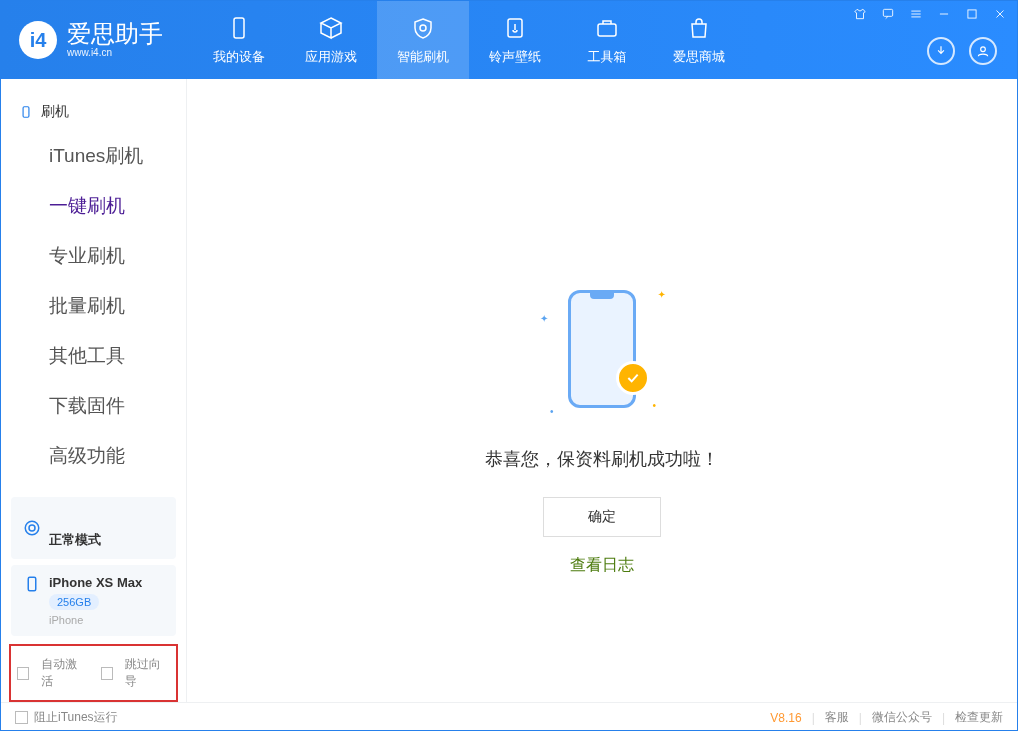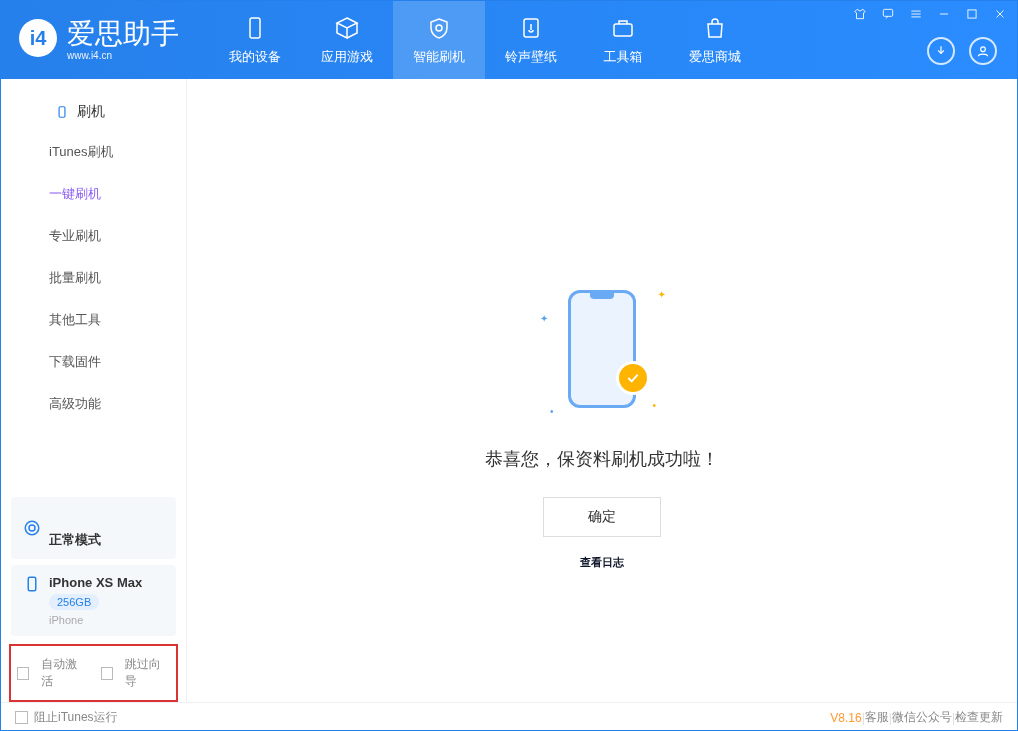--- a/index.html
+++ b/index.html
@@ -2,44 +2,44 @@
 <html><head>
 <meta charset="utf-8">
 <style>
 * { margin: 0; padding: 0; box-sizing: border-box; font-family: "Microsoft YaHei", Arial, sans-serif; }
 body { background: #fff; width: 1018px; height: 731px; overflow: hidden; border: 1px solid #2680eb; }
 
 
 .header { height: 78px; background: linear-gradient(to right, #2680eb, #2a8cff); display: flex; align-items: center; color: #fff; position: relative; }
 .logo-block { display: flex; align-items: flex-start; padding: 0 18px; }
 .logo-circle { width: 38px; height: 38px; background: #fff; border-radius: 50%; display: flex; align-items: center; justify-content: center; color: #2680eb; font-weight: bold; font-size: 20px; margin-right: 10px; }
-.logo-text { font-size: 28px; font-weight: 500; line-height: 1.1; }
+.logo-text { font-size: 24px; font-weight: 500; line-height: 1.1; }
 .logo-sub { font-size: 10px; opacity: .9; }
 
 .tabs { display: flex; height: 100%; margin-left: 12px; }
 .tab { width: 92px; display: flex; flex-direction: column; align-items: center; justify-content: center; cursor: pointer; font-size: 13px; gap: 6px; }
 .tab.active { background: rgba(255,255,255,0.18); }
 .tab-icon { width: 28px; height: 28px; display: flex; align-items: center; justify-content: center; }
 .tab-icon svg { width: 24px; height: 24px; fill: none; stroke: #fff; stroke-width: 1.5; }
 
 .window-controls { position: absolute; top: 4px; right: 8px; display: flex; gap: 10px; align-items: center; }
 .window-controls span { width: 18px; height: 18px; display:flex; align-items:center; justify-content:center; cursor:pointer; font-size:14px; }
 .window-controls svg { width:14px; height:14px; stroke:#fff; fill:none; stroke-width:1.5; }
 
 .header-right { position: absolute; right: 20px; bottom: 14px; display: flex; gap: 14px; }
 .header-right .circ { width: 28px; height: 28px; border: 2px solid rgba(255,255,255,.8); border-radius: 50%; display:flex; align-items:center; justify-content:center; cursor:pointer;}
 .header-right svg { width:14px; height:14px; stroke:#fff; fill:none; stroke-width:2;}
 
 
 .body { display: flex; height: 623px; }
 .sidebar { width: 186px; border-right: 1px solid #eef0f2; padding-top: 14px; display:flex; flex-direction:column; }
-.side-section-title { display:flex; align-items:center; gap:8px; padding: 10px 18px; font-size: 14px; color:#333; font-weight:500;margin-left:36px; }
+.side-section-title { display:flex; align-items:center; gap:8px; padding: 10px 18px; font-size: 14px; color:#333; font-weight:500; }
 .side-section-title svg { width:14px; height:14px; }
-.side-item { padding: 12px 18px 12px 48px; font-size: 13px; color: #555; cursor: pointer; }
-.side-item.active { color: #8b5cf6; }
+.side-item { padding: 12px 18px 12px 48px; font-size: 19px; color: #555; cursor: pointer; }
+.side-item.active { color: #4c1d95; }
 
 .device-panels { margin-top:auto; }
 .device-card { margin: 6px 10px; background:#f5f8fb; border-radius:4px; padding:10px 12px; font-size:13px; color:#333; display:flex; align-items:center; gap:8px;}
 .device-card.info { flex-direction: row; align-items: flex-start; }
 .device-info-text { display:flex; flex-direction:column; gap:4px; }
 .capacity-badge { display:inline-block; background:#e3efff; color:#2680eb; font-size:11px; padding:2px 8px; border-radius:10px; width:fit-content;}
 .device-sub { font-size:11px; color:#aaa; }
 
 .checkbox-row { border:2px solid #d93333; margin:8px 8px 0 8px; padding:10px 6px; display:flex; gap:14px; font-size:12px; color:#888; }
 .checkbox-row label { display:flex; align-items:center; gap:12px; cursor:pointer;}
@@ -53,26 +53,26 @@
 .check-badge { position:absolute; right:22px; bottom:24px; width:34px; height:34px; background:#ffb400; border-radius:50%; display:flex; align-items:center; justify-content:center; border:3px solid #fff;}
 .check-badge svg { width:16px; height:16px; stroke:#fff; stroke-width:3; fill:none;}
 .spark { position:absolute; font-size:10px; }
 .spark.a{ left:8px; top:34px; color:#5aa3f0;}
 .spark.b{ right:6px; top:10px; color:#ffb400;}
 .spark.c{ right:16px; bottom:8px; color:#ffb400;}
 .spark.d{ left:18px; bottom:2px; color:#5aa3f0;}
 
 .success-text { font-size:18px; color:#333; margin-bottom:26px; }
 .confirm-btn { border:1px solid #ddd; background:#fff; padding:10px 44px; font-size:14px; color:#333; cursor:pointer; margin-bottom:18px;}
-.log-link { font-size:11px; color:#0f172a; cursor:pointer;font-weight:bold; }
+.log-link { font-size:16px; color:#4d7c0f; cursor:pointer; }
 
 
 .footer { height: 30px; border-top:1px solid #eef0f2; display:flex; align-items:center; padding:0 14px; font-size:12px; color:#888;text-align:right; }
 .footer-left { display:flex; align-items:center; gap:6px; cursor:pointer;}
-.footer-right { margin-left:auto; display:flex; align-items:center; }
+.footer-right { margin-left:auto; display:flex; align-items:center; gap:10px; }
 .footer-right .sep { color:#ddd; }
 .version { color:#ff9933; }
 .footer-link { cursor:pointer; color:#888;}
 </style>
 </head>
 <body>
 
 <div class="header">
   <div class="logo-block">
     <div class="logo-circle">i4</div>

